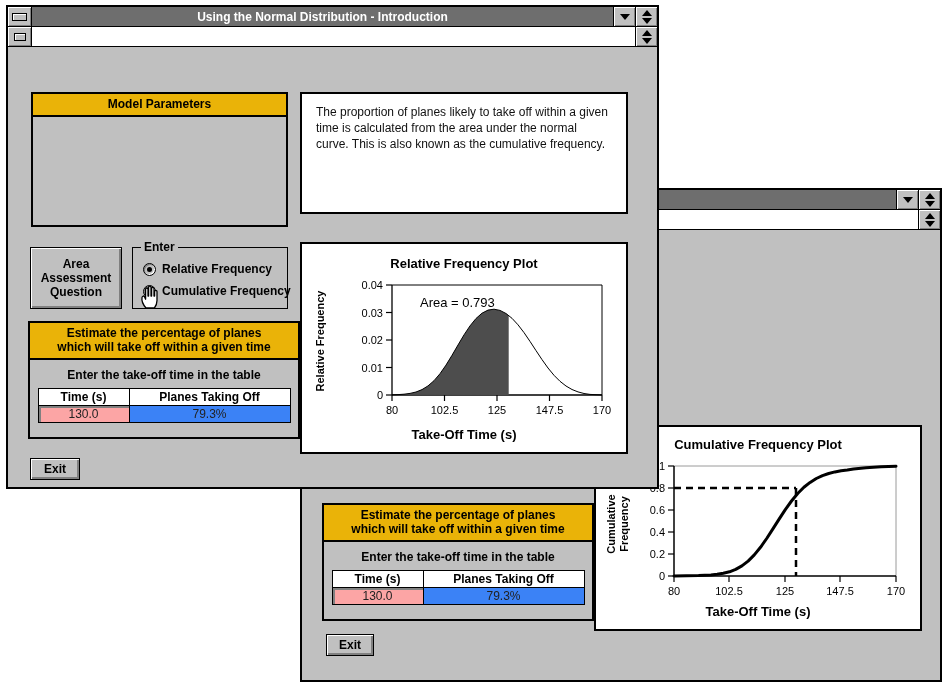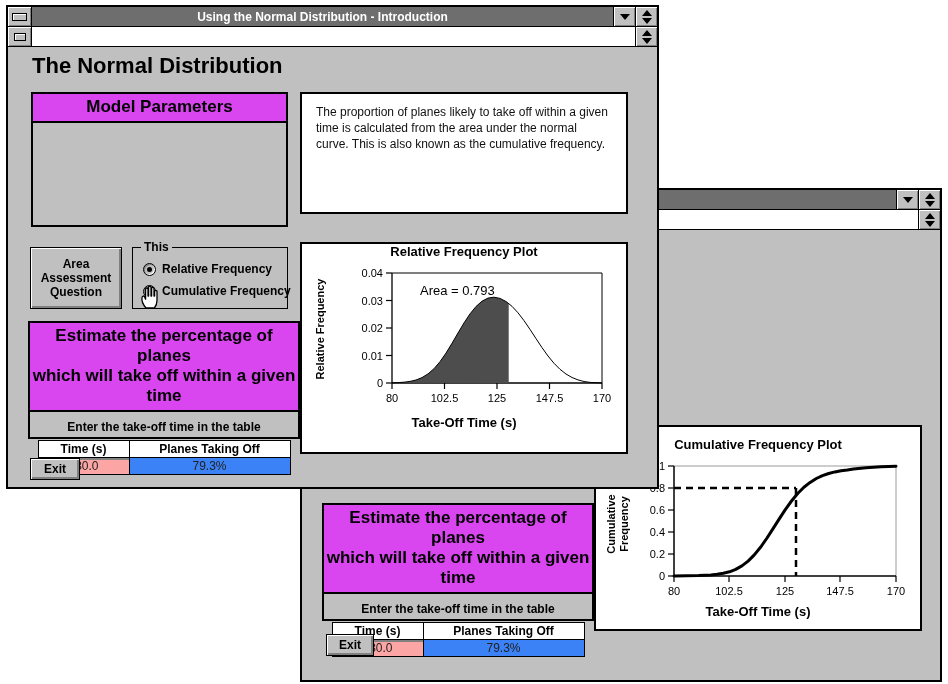--- a/index.html
+++ b/index.html
@@ -54,22 +54,22 @@
     display:flex;align-items:center;justify-content:center;
     box-shadow:inset 1px 1px 0 #fff, inset -1px -1px 0 #808080;
   }
   .mb-sysbtn .bar2{width:10px;height:6px;background:#c0c0c0;border:1px solid #000;box-shadow:inset 1px 1px 0 #fff;}
   .mb-space{flex:1;background:#fff;}
 
   
   .panel{border:2px solid #000;background:#c0c0c0;box-sizing:border-box;}
   .panel-white{border:2px solid #000;background:#fff;box-sizing:border-box;}
   .panel-hdr{
-    background:#d946ef;border-bottom:2px solid #000;
-    text-align:center;font-size:17px;font-weight:bold;color:#000;
+    background:#eab308;border-bottom:2px solid #000;
+    text-align:center;font-size:12px;font-weight:bold;color:#000;
     padding:3px 0 4px 0;
   }
   .btn{
     background:#c0c0c0;border:1px solid #000;
     box-shadow:inset 1px 1px 0 #fff, inset -2px -2px 0 #808080;
     font-size:12px;font-weight:bold;color:#000;
     display:flex;align-items:center;justify-content:center;
     text-align:center;line-height:14px;cursor:default;
     box-sizing:border-box;
   }
@@ -273,39 +273,38 @@
     </div>
     <div class="mb-space"></div>
     <div class="tb-btn">
       <span class="spin">
         <span class="tri-up"></span>
           <span class="tri-dn"></span>
       </span>
     </div>
   </div>
 
-  <div style="position:absolute;left:24px;top:46px;font-size:22px;font-weight:bold;color:#000;">The Normal Distribution</div>
 
   <div class="panel" style="position:absolute;left:23px;top:85px;width:257px;height:135px;">
     <div class="panel-hdr">Model Parameters</div>
 
   </div>
 
   <div class="panel-white" style="position:absolute;left:292px;top:85px;width:328px;height:122px;padding:10px 14px;">
     <p class="body-text" style="margin:0;">The proportion of planes likely to take off within a given time is calculated from the area under the normal curve. This is also known as the cumulative frequency.</p>
   </div>
 
   <div class="btn" style="position:absolute;left:22px;top:240px;width:92px;height:62px;flex-direction:column;">
     <span>Area</span>
     <span>Assessment</span>
     <span>Question</span>
   </div>
 
   <div class="groupbox" style="left:124px;top:240px;width:156px;height:62px;">
-    <span class="gb-legend">This</span>
+    <span class="gb-legend">Enter</span>
 
     <div class="radio-row" style="position:absolute;left:10px;top:14px;">
       <span class="radio">
           <span class="dot"></span>
         </span>
       <span class="radio-lbl">Relative Frequency</span>
     </div>
 
     <div class="radio-row" style="position:absolute;left:10px;top:36px;">
       <span class="radio"></span>
@@ -336,21 +335,21 @@
         <tr>
           <td class="input-cell">130.0</td>
           <td>79.3%</td>
         </tr>
       </tbody>
         </table>
     </div>
   </div>
 
   <div class="panel-white" style="position:absolute;left:292px;top:235px;width:328px;height:212px;">
-    <div class="chart-title" style="margin-top:0;">Relative Frequency Plot</div>
+    <div class="chart-title" style="margin-top:12px;">Relative Frequency Plot</div>
 
     <div style="position:relative;width:100%;height:160px;">
       <div style="position:absolute;left:-32px;top:10px;width:100px;height:120px;display:flex;align-items:center;justify-content:center;">
         <div class="ylabel-rot">Relative Frequency</div>
       </div>
 
       <svg width="328" height="160" viewBox="0 0 328 160" style="position:absolute;left:0;top:0;">
 
         <line x1="90" y1="14" x2="300" y2="14" stroke="#000" stroke-width="1"></line>
         <line x1="300" y1="14" x2="300" y2="124" stroke="#000" stroke-width="1"></line>

